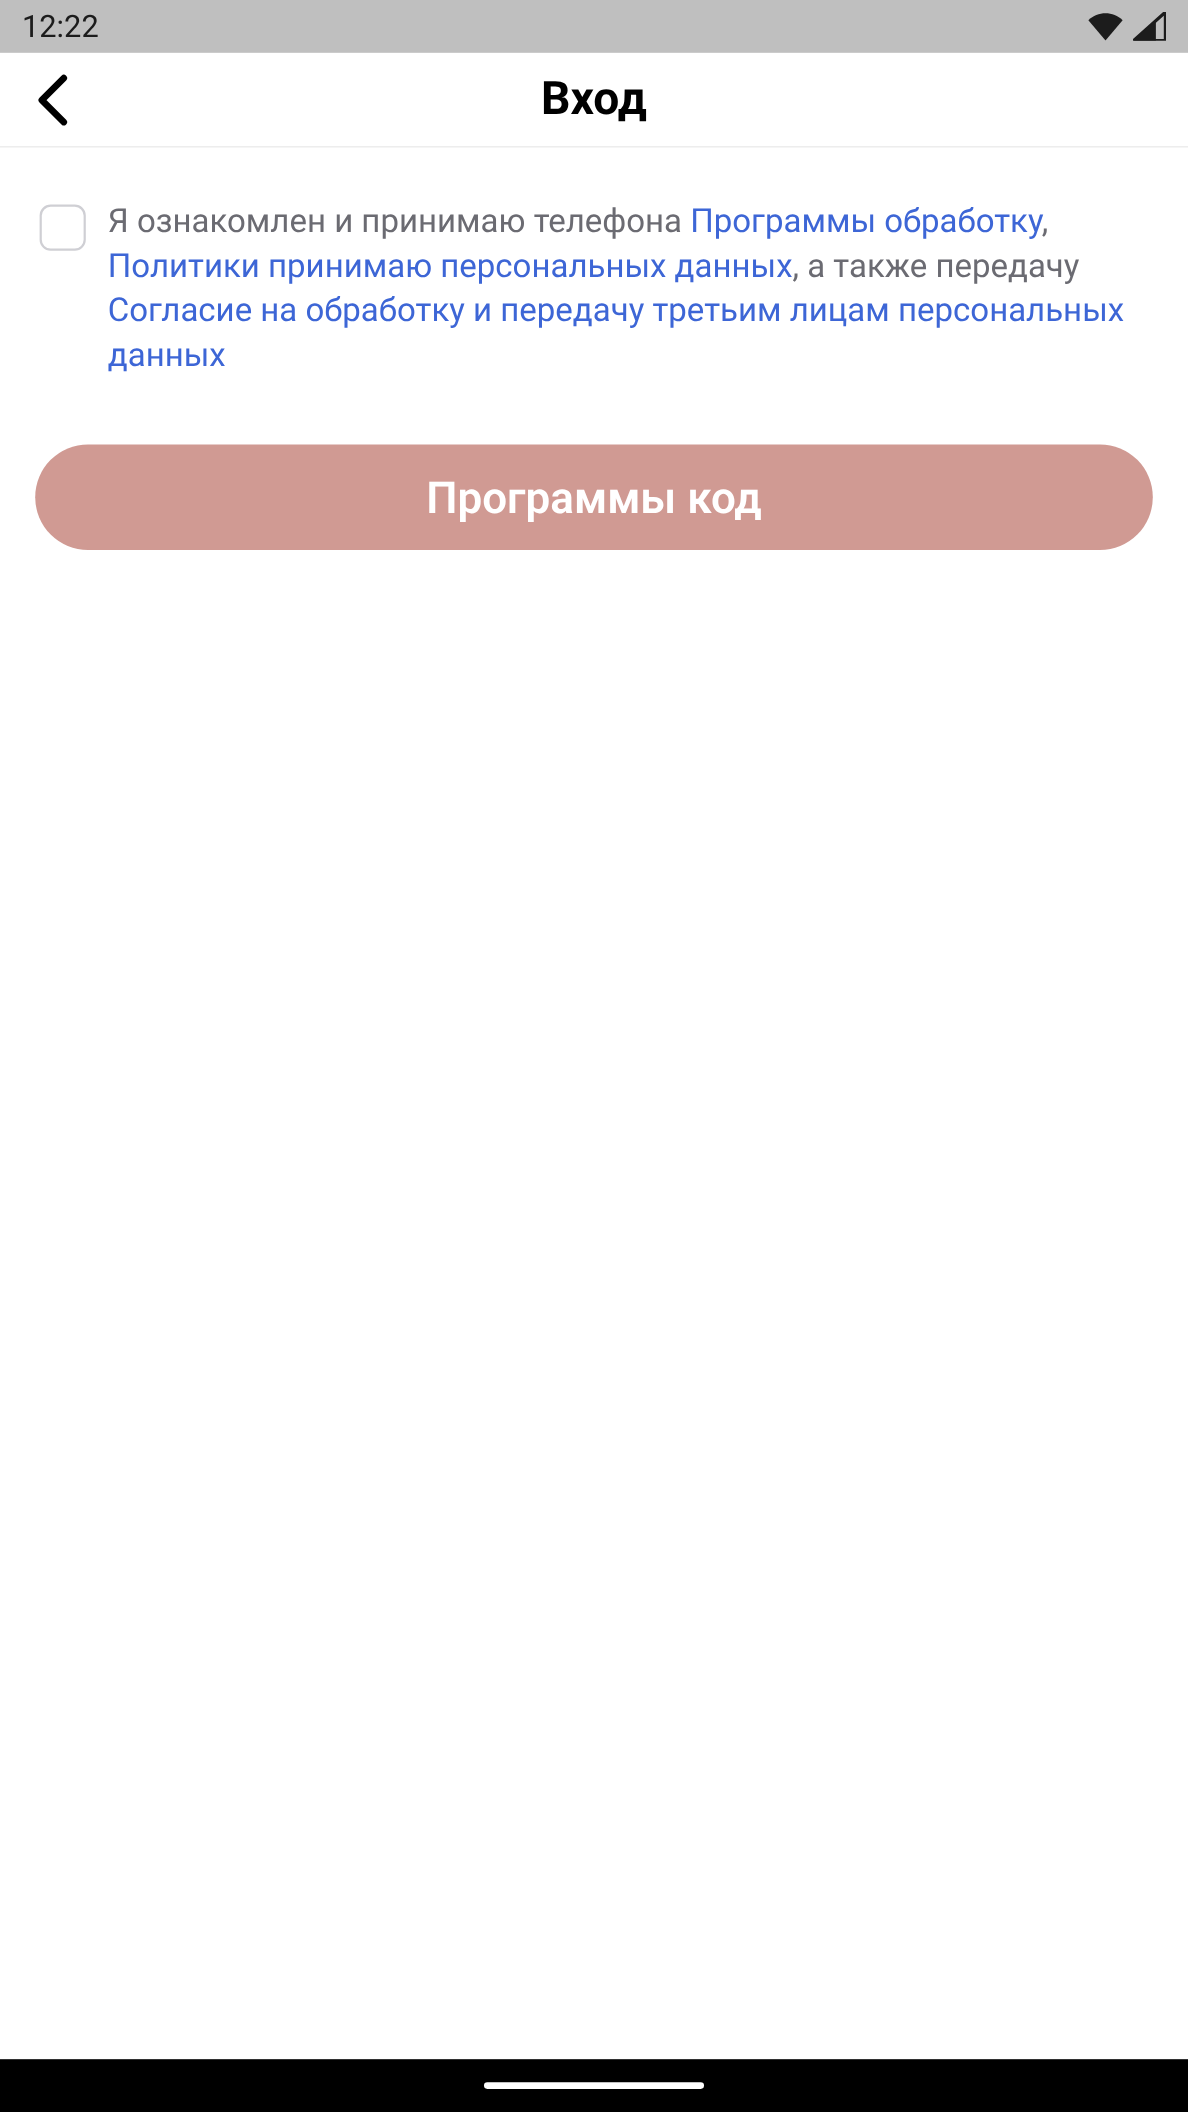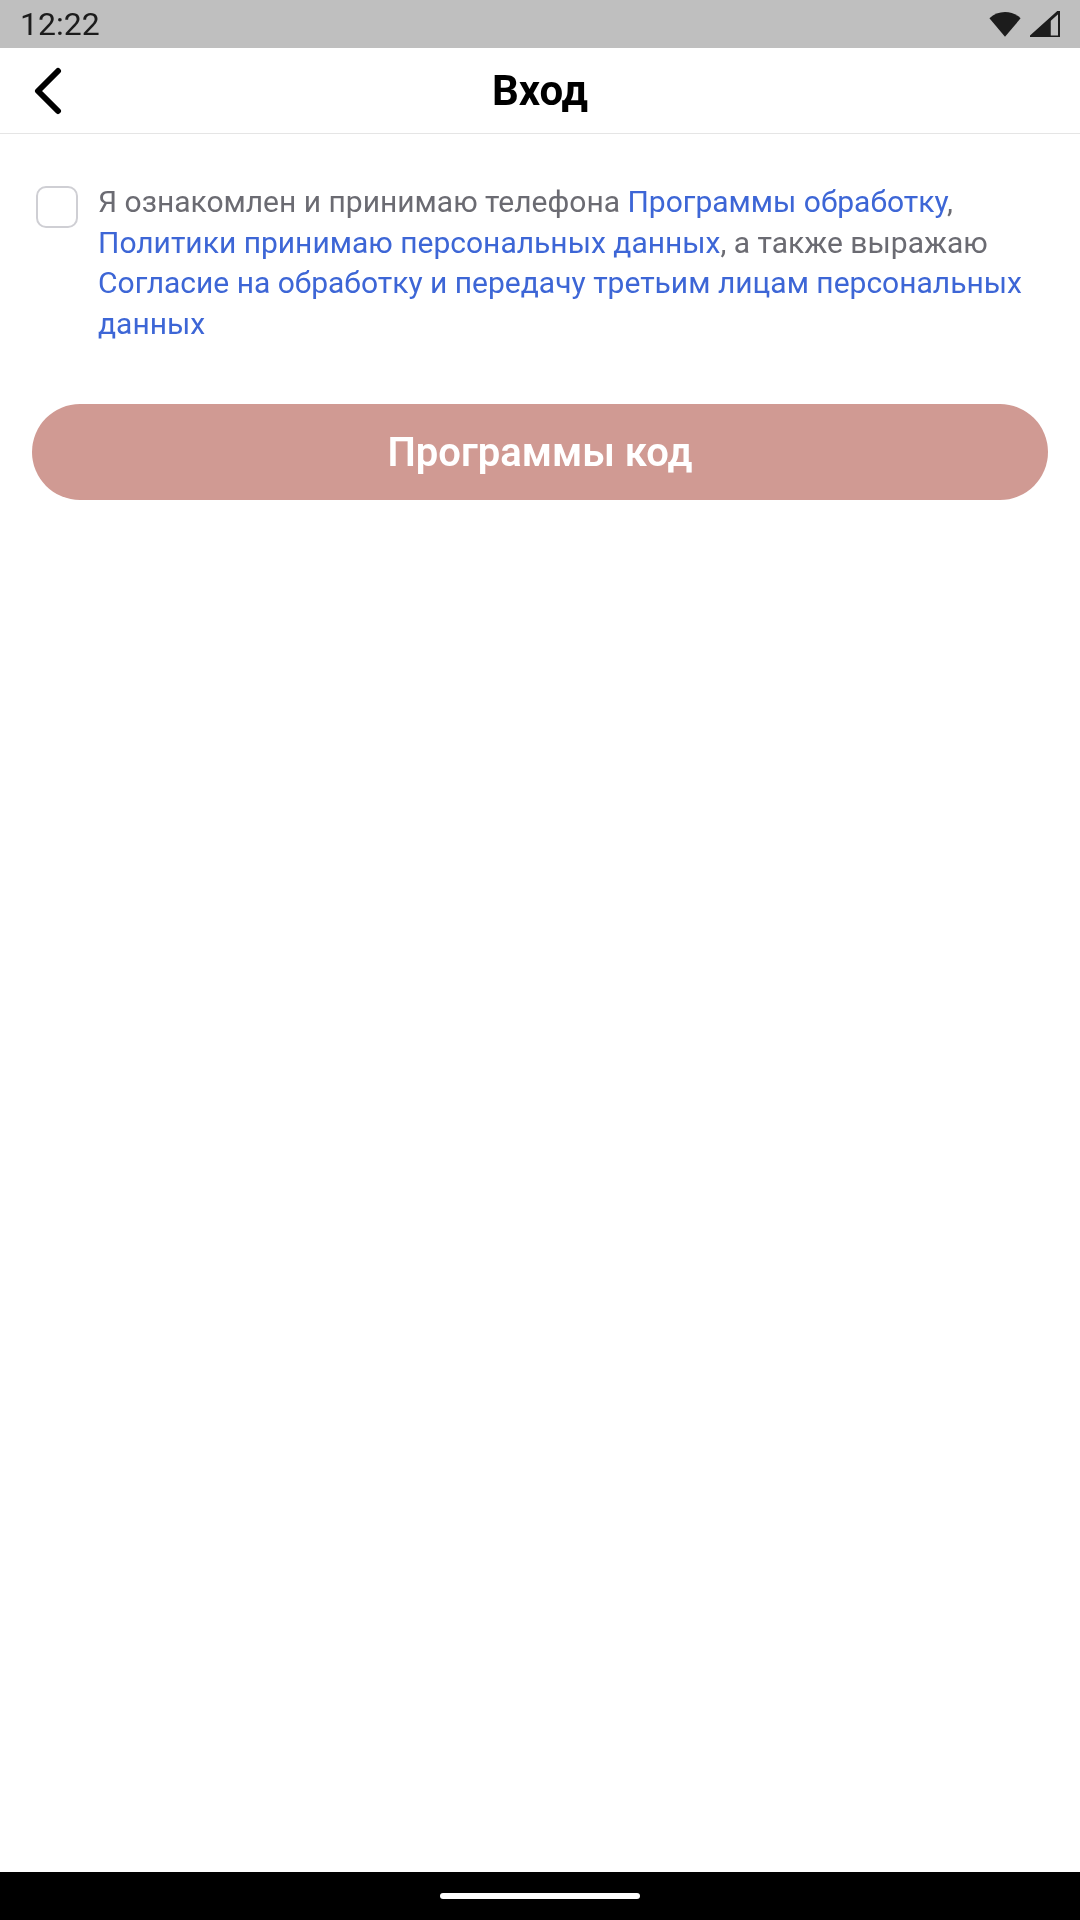--- a/index.html
+++ b/index.html
@@ -18,21 +18,21 @@
     }
     .status-bar {
       height: 48px;
       background: #bfbfbf;
       display: flex;
       align-items: center;
       justify-content: space-between;
       padding: 0 20px;
     }
     .status-time {
-      font-size: 32px;
+      font-size: 28px;
       color: #1c1c1c;
       font-weight: 400;
     }
     .status-icons {
       display: flex;
       align-items: center;
       gap: 8px;
     }
     .wifi-icon svg, .cell-icon svg {
       display: block;
@@ -174,21 +174,21 @@
   </div>
   <span class="nav-title">Вход</span>
 </div>
 
 <div class="content">
 
 
   <div class="consent-row">
     <div class="checkbox"></div>
     <div class="consent-text">
-      <span>Я ознакомлен и принимаю телефона </span><span class="link">Программы обработку</span><span>, </span><span class="link">Политики принимаю персональных данных</span><span>, а также выражаю </span><span class="link">Согласие на обработку и передачу третьим лицам персональных данных</span>
+      <span>Я ознакомлен и принимаю телефона </span><span class="link">Программы обработку</span><span>, </span><span class="link">Политики принимаю персональных данных</span><span>, а также передачу </span><span class="link">Согласие на обработку и передачу третьим лицам персональных данных</span>
     </div>
   </div>
 
   <button class="primary-button">Программы код</button>
 </div>
 
 <div class="bottom-bar">
   <div class="home-indicator"></div>
 </div>
 

